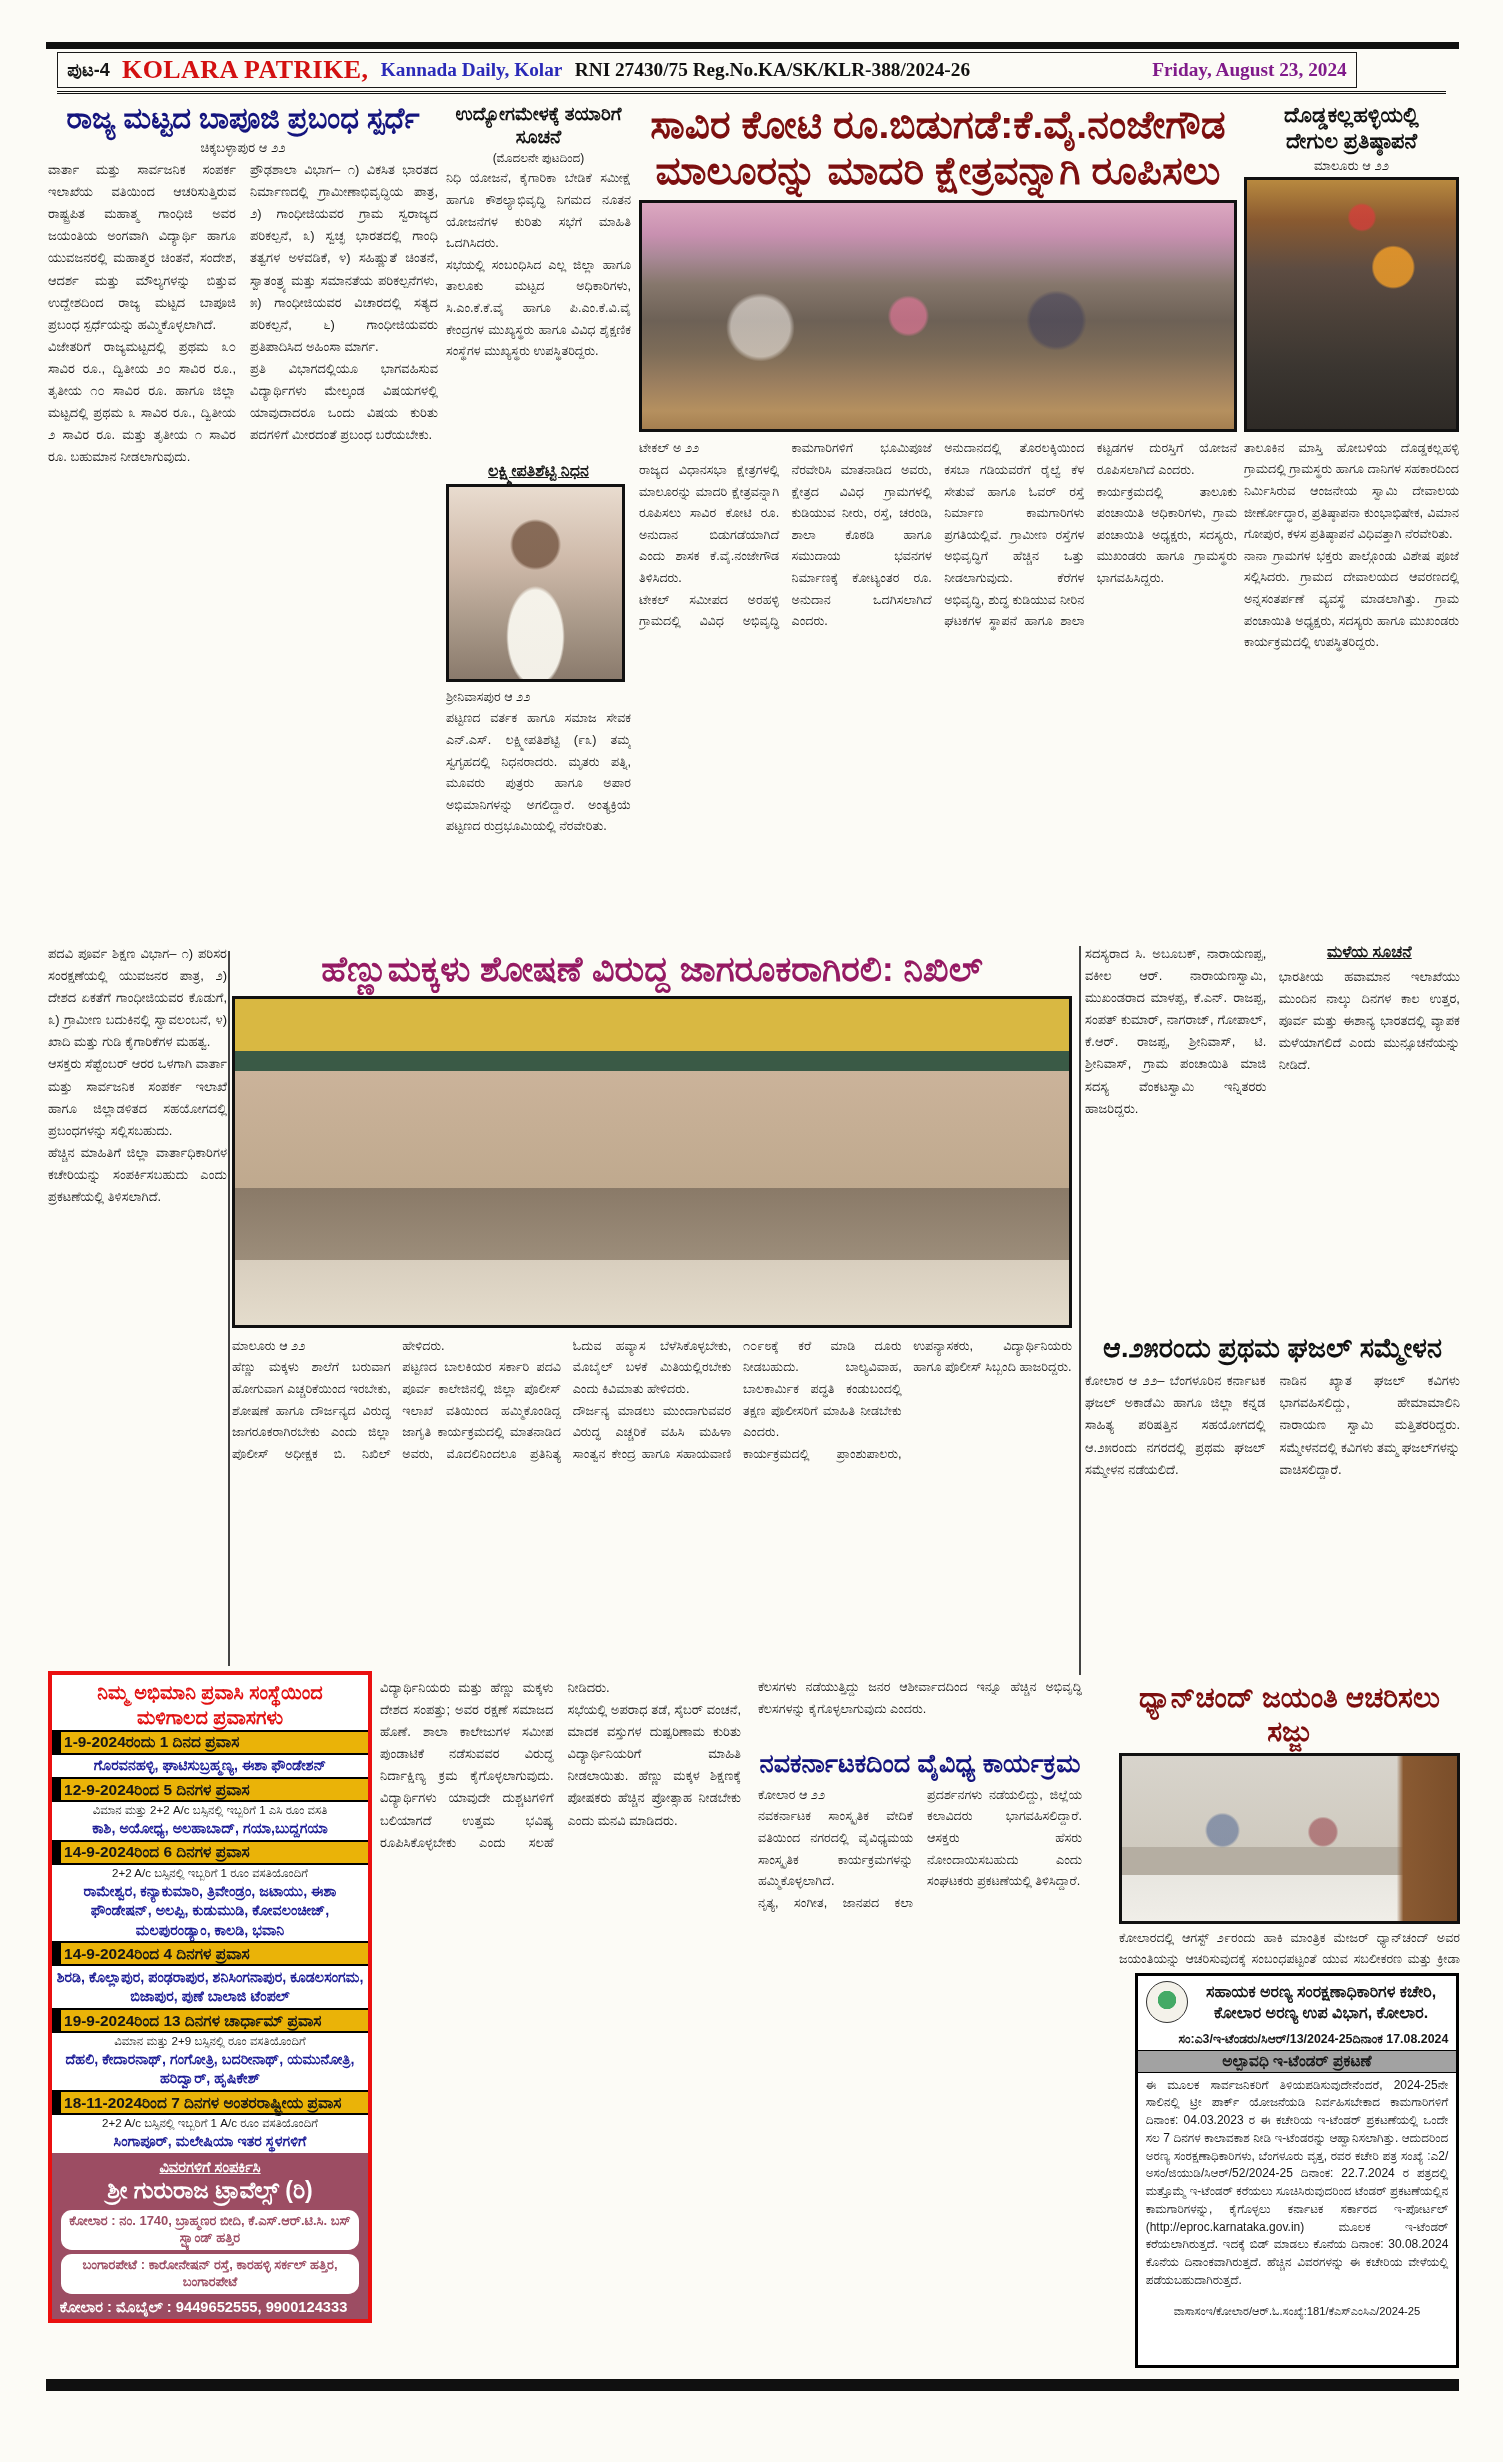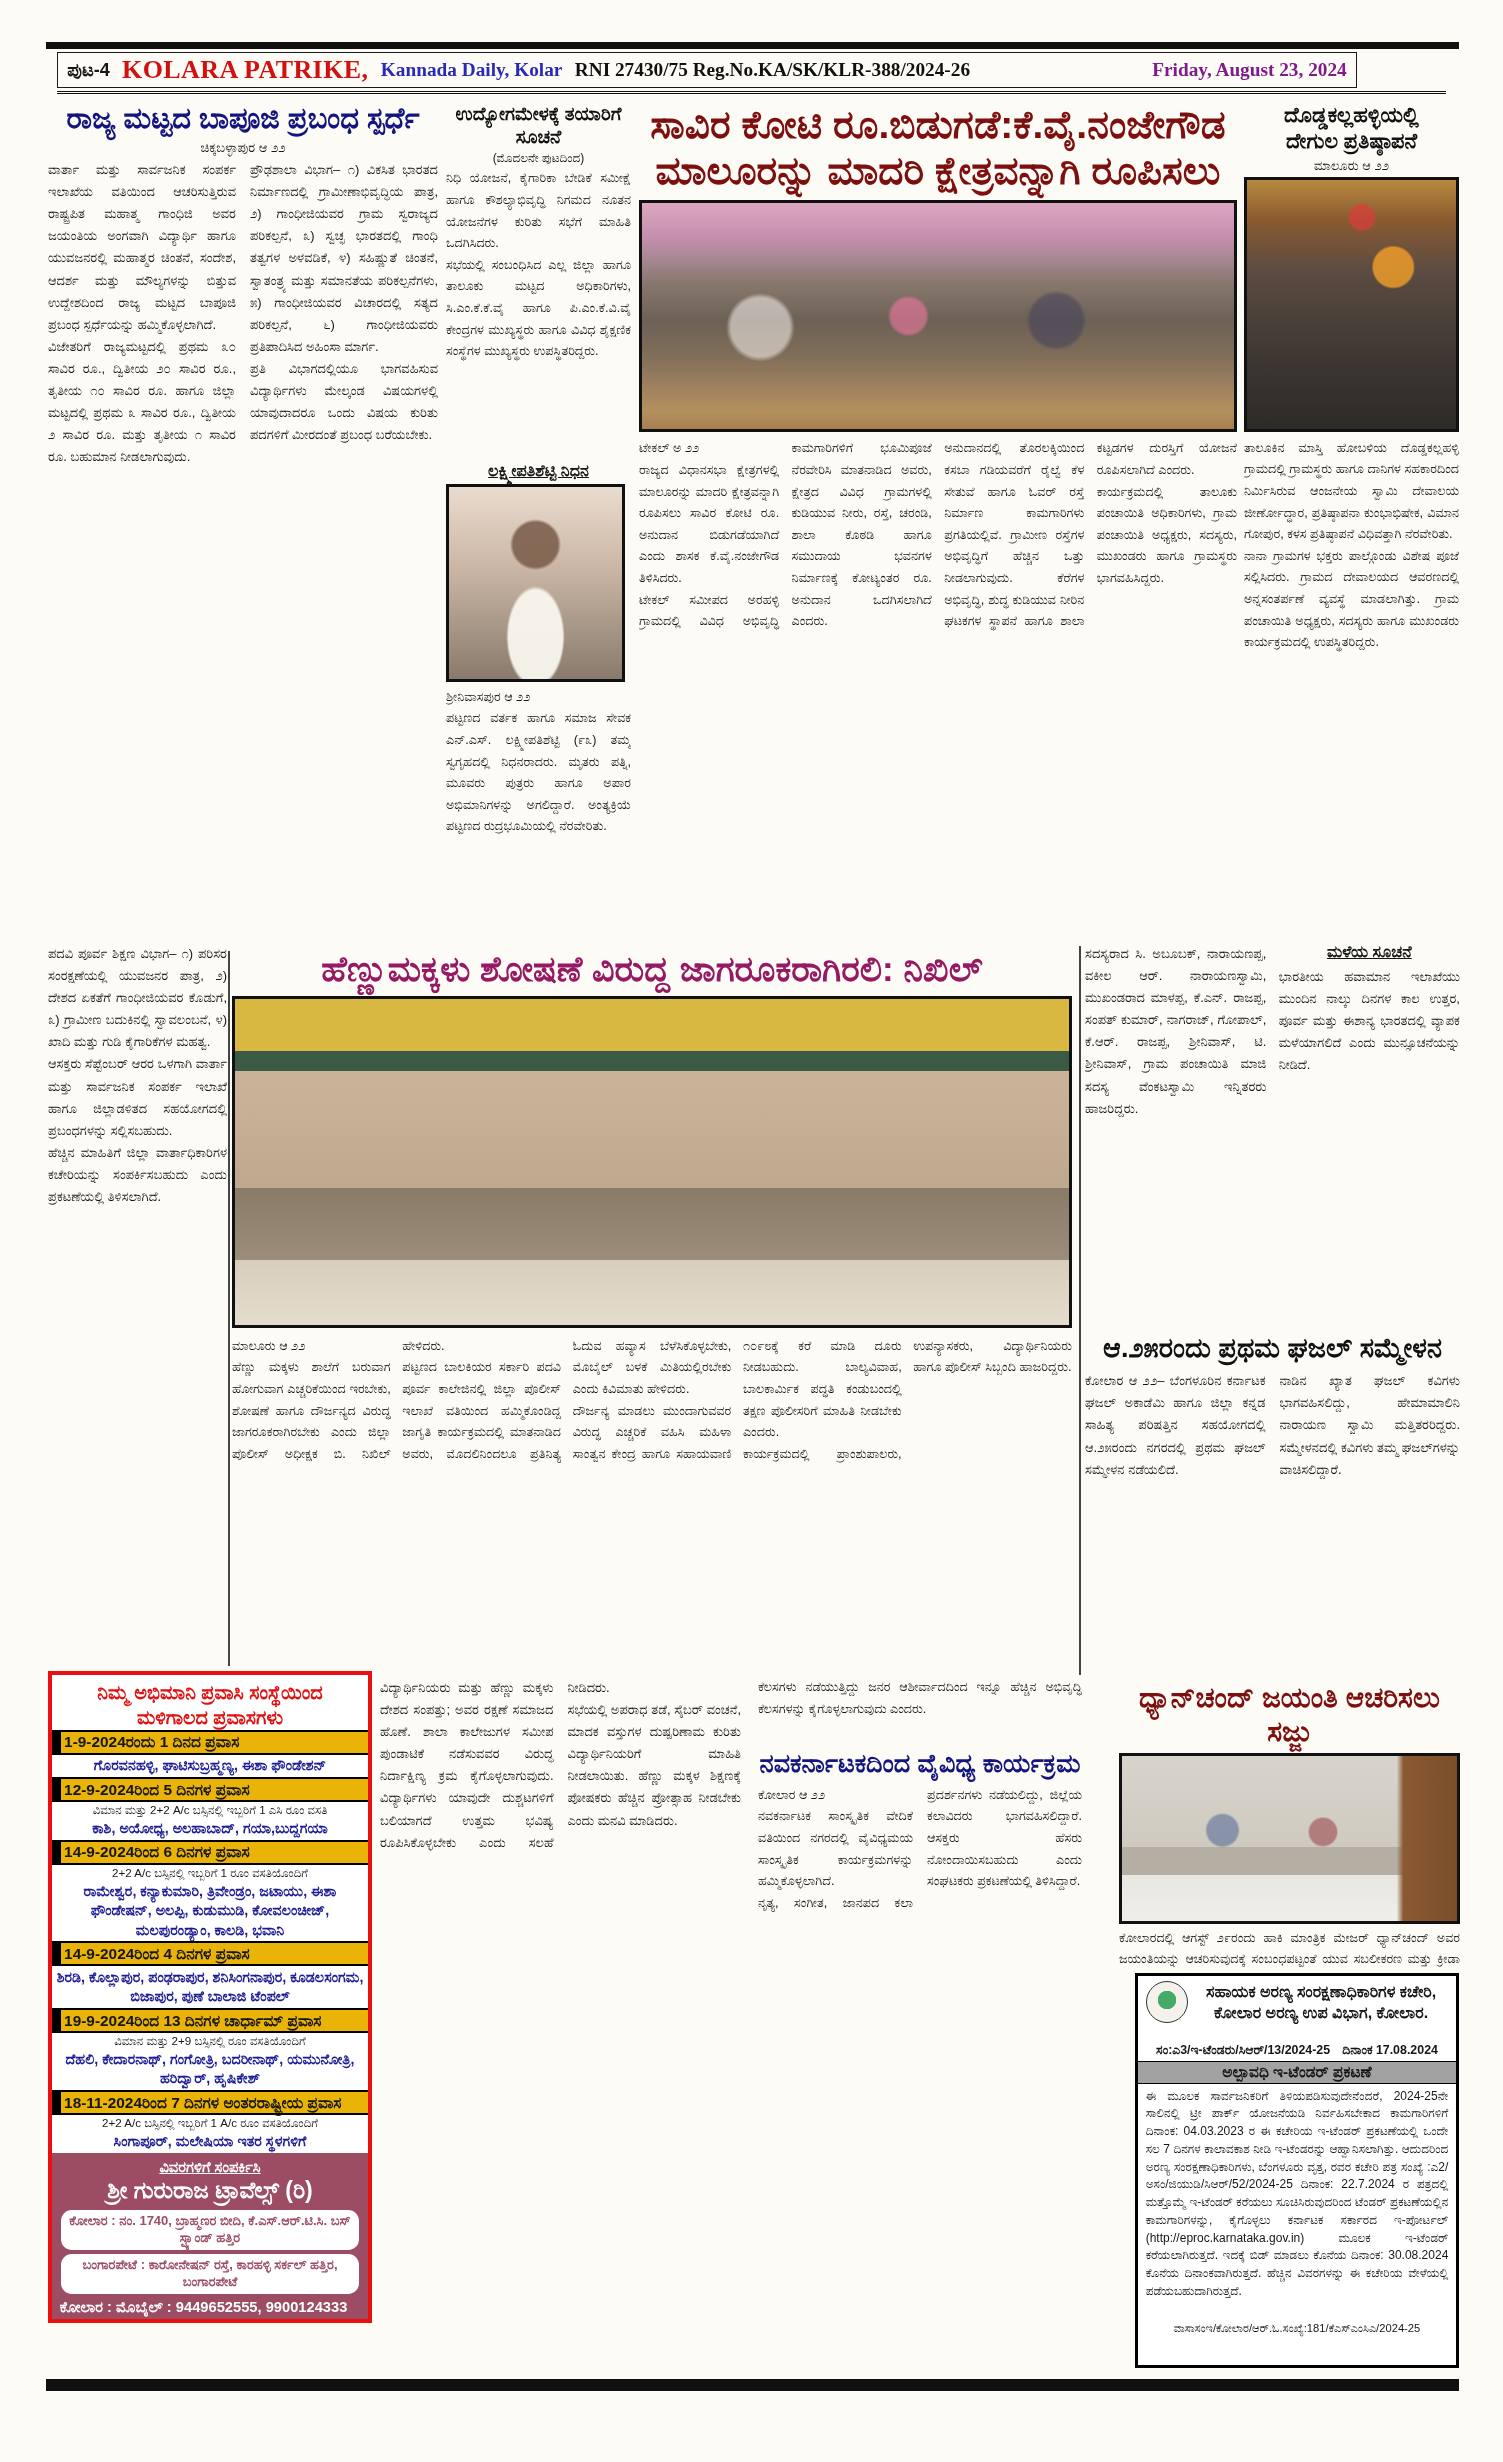--- a/index.html
+++ b/index.html
@@ -62,26 +62,26 @@
   .adc-name{font-size:23px;font-weight:bold;line-height:1.25;}
   .adc-box{background:#fff;color:#9c4d63;border-radius:10.8px;font-weight:bold;font-size:13px;line-height:1.3;
            margin:4.6px 1.5px;padding:3.1px 6.2px;}
   .adc-phone{font-size:14.7px;font-weight:bold;text-align:left;}
   
   #tender{border:3.1px solid #000;background:#fff;box-sizing:border-box;padding:4.6px 7.7px;overflow:hidden;}
   .tender-head{display:flex;align-items:center;gap:6.2px;}
   .emblem{width:40px;height:40px;border-radius:50%;border:1.5px solid #333;flex:0 0 auto;
           background:radial-gradient(circle at 50% 45%, #4a6 0 30%, transparent 32%),#f4f2ea;}
   .tender-office{flex:1;text-align:center;font-weight:bold;font-size:16px;line-height:1.35;}
-  .tender-ref{display:flex;justify-content:center;font-size:12.4px;font-weight:bold;margin-top:19px;gap:12px;}
+  .tender-ref{display:flex;justify-content:flex-end;font-size:12.4px;font-weight:bold;margin-top:8px;}
   .tender-bar{background:#a2a2a2;border-top:1.5px solid #000;border-bottom:1.5px solid #000;
               text-align:center;font-weight:bold;font-size:15.4px;margin:3.9px -7.7px;padding:1.5px 0;}
   .tender-body{font-size:12px;line-height:1.48;text-align:justify;white-space:pre-line;}
   .tender-sign{text-align:right;font-weight:bold;font-size:12.7px;line-height:1.45;margin-top:3.1px;}
-  .tender-ref2{text-align:center;font-size:11.2px;margin-top:21px;}
+  .tender-ref2{text-align:center;font-size:11.2px;margin-top:15px;}
   .vrule{width:1.5px;background:#444;}
   #footer-text{text-align:center;font-size:15.4px;font-weight:bold;}
 </style>
 </head>
 <body>
 
 <div id="page">
 
   <div class="abs rule" style="left:46px;top:42px;width:1413px;height:7px;"></div>
   <div id="masthead" class="abs" style="left:57px;top:52px;width:1300px;height:36px;">

